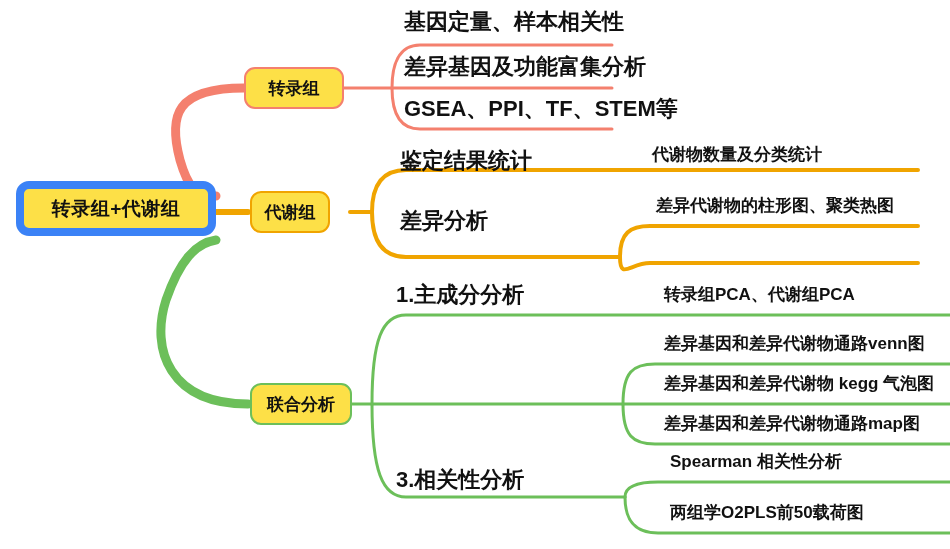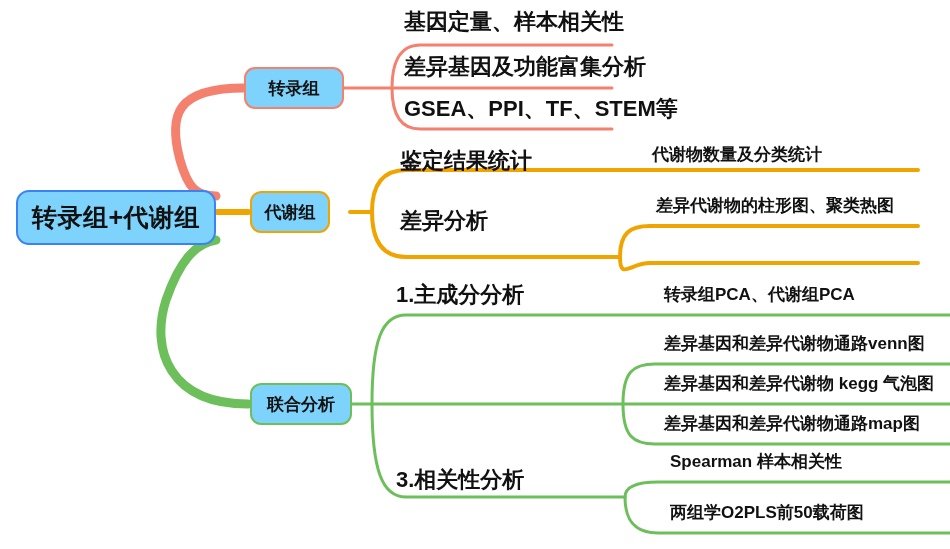--- a/index.html
+++ b/index.html
@@ -25,33 +25,33 @@
     height: 549px;
     pointer-events: none;
   }
   .node {
     position: absolute;
     box-sizing: border-box;
     display: flex;
     align-items: center;
     justify-content: center;
     border-radius: 11px;
-    background: #7dd3fc;
+    background: #fde047;
     font-weight: bold;
     color: #111111;
     white-space: nowrap;
   }
   .node-root {
     left: 16px;
-    top: 190px;
+    top: 181px;
     width: 200px;
     height: 55px;
-    border: 2px solid #3b82f6;
+    border: 8px solid #3b82f6;
     border-radius: 13px;
-    font-size: 25px;
+    font-size: 19px;
     letter-spacing: 0.5px;
   }
   .node-l1 {
     height: 42px;
     font-size: 17px;
     border-width: 2px;
     border-style: solid;
   }
   .node-l1.red   { border-color: #f4806e; }
   .node-l1.amber { border-color: #f0a400; }
@@ -134,16 +134,16 @@
   <div class="leaf l3" style="left:638px; top:196px;margin-left:18px;">差异代谢物的柱形图、聚类热图</div>
 
   <div class="leaf l2" style="left:396px; top:285px;">1.主成分分析</div>
   <div class="leaf l3" style="left:664px; top:285px;">转录组PCA、代谢组PCA</div>
 
   <div class="leaf l3" style="left:664px; top:334px;">差异基因和差异代谢物通路venn图</div>
   <div class="leaf l3" style="left:664px; top:374px;">差异基因和差异代谢物 kegg 气泡图</div>
   <div class="leaf l3" style="left:664px; top:414px;">差异基因和差异代谢物通路map图</div>
 
   <div class="leaf l2" style="left:396px; top:470px;">3.相关性分析</div>
-  <div class="leaf l3" style="left:670px; top:452px;">Spearman 样本相关性</div>
+  <div class="leaf l3" style="left:670px; top:452px;">Spearman 相关性分析</div>
   <div class="leaf l3" style="left:670px; top:503px;">两组学O2PLS前50载荷图</div>
 
 </div>
 
 </body></html>

